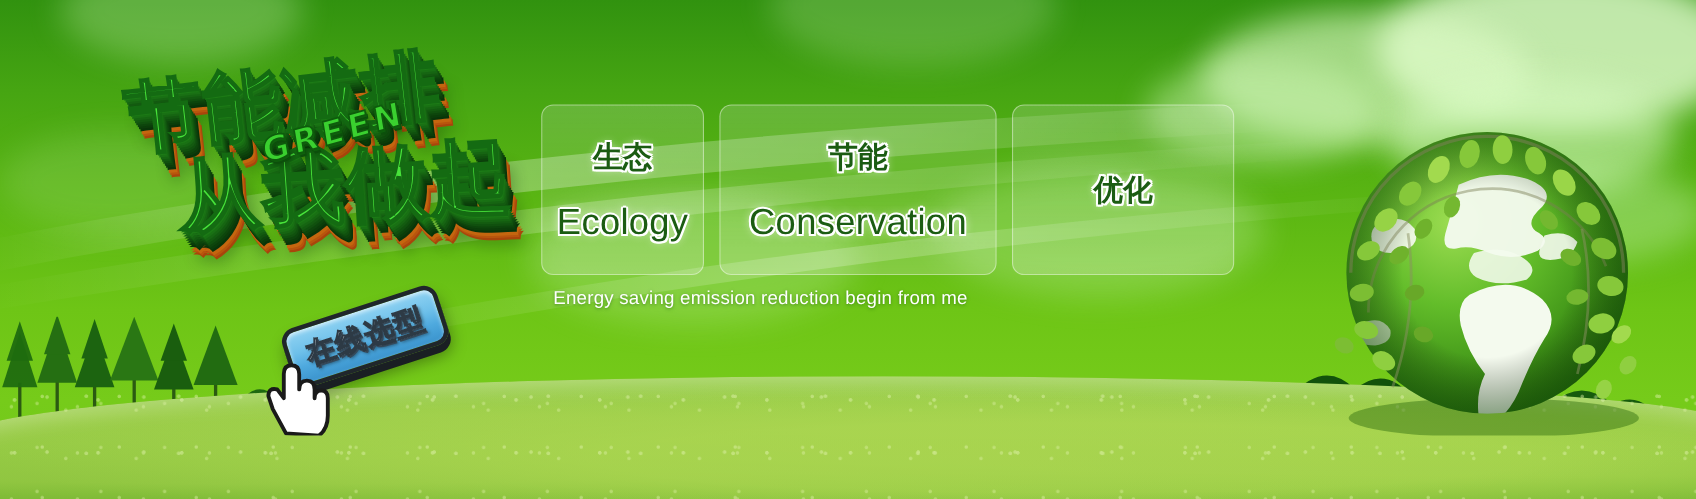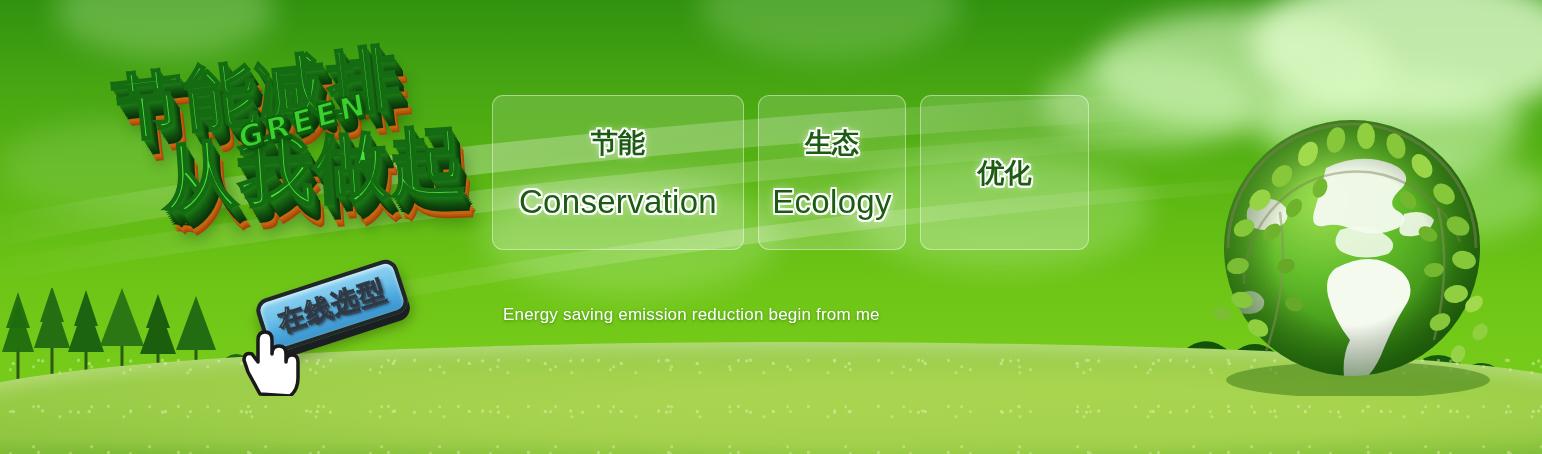--- a/index.html
+++ b/index.html
@@ -124,21 +124,21 @@
   .feature-card {
     width:148px; height:155px;
     border-radius:11px;
     background:linear-gradient(180deg, rgba(255,255,255,.16) 0%, rgba(255,255,255,.10) 45%, rgba(255,255,255,.20) 100%);
     border:1px solid rgba(255,255,255,.42);
     display:flex; flex-direction:column; align-items:center; justify-content:center;
     gap:22px;
     cursor:pointer;
   }
   .feature-card.wide { width:252px; }
-  .feature-card.mid  { width:169px; }
+  .feature-card.mid  { width:202px; }
   .card-zh {
     font-family:"DejaVu Sans","Liberation Sans",sans-serif;
     font-size:27px; font-weight:bold; color:#1b5c12;
     text-shadow:
       -1.6px -1.6px 0 #fff, 1.6px -1.6px 0 #fff, -1.6px 1.6px 0 #fff, 1.6px 1.6px 0 #fff,
       0 -1.8px 0 #fff, 0 1.8px 0 #fff, -1.8px 0 0 #fff, 1.8px 0 0 #fff,
       0 0 8px rgba(255,255,255,.9);
   }
   .card-en {
     font-family:"Liberation Sans",sans-serif;
@@ -148,21 +148,20 @@
       0 -1.8px 0 #fff, 0 1.8px 0 #fff, -1.8px 0 0 #fff, 1.8px 0 0 #fff,
       0 0 9px rgba(255,255,255,.9);
   }
 
   
   #tagline {
     position:absolute; left:503px; top:261px;
     font-family:"Liberation Sans",sans-serif;
     font-size:17px; color:#ffffff; letter-spacing:.2px;
     text-shadow:0 1px 3px rgba(30,90,16,.55);
-    margin-top:44px;
   }
 </style>
 </head>
 <body>
 
 <div id="banner">
 
   <div>
     <div class="cloud cl-a"></div>
       <div class="cloud cl-b"></div>
@@ -319,28 +318,28 @@
 
   <div id="online-select-button">
     <span class="btn-label">在线选型</span>
   </div>
 
   <svg id="hand-cursor" viewBox="0 0 66 74">
     <path d="M22 72 L10 50 L6 38 q0 -8 8 -6 l6 8 V18 q0 -8 7 -8 q7 0 7 8 v14 q0 -8 7 -8 q7 0 7 8 v8 q0 -7 6 -7 q6 0 6 7 v16 q0 12 -8 18 Z" fill="#ffffff" stroke="#1a1a1a" stroke-width="3.5" stroke-linejoin="round"></path>
   </svg>
 
   <div id="feature-cards">
+    <div class="feature-card">
+      <span class="card-zh">生态</span>
+      <span class="card-en">Ecology</span>
+    </div>
     <div class="feature-card wide">
       <span class="card-zh">节能</span>
       <span class="card-en">Conservation</span>
     </div>
-    <div class="feature-card">
-      <span class="card-zh">生态</span>
-      <span class="card-en">Ecology</span>
-    </div>
     <div class="feature-card mid">
       <span class="card-zh">优化</span>
     </div>
   </div>
 
   <div id="tagline">Energy saving emission reduction begin from me</div>
 
 </div>
 
 </body></html>

